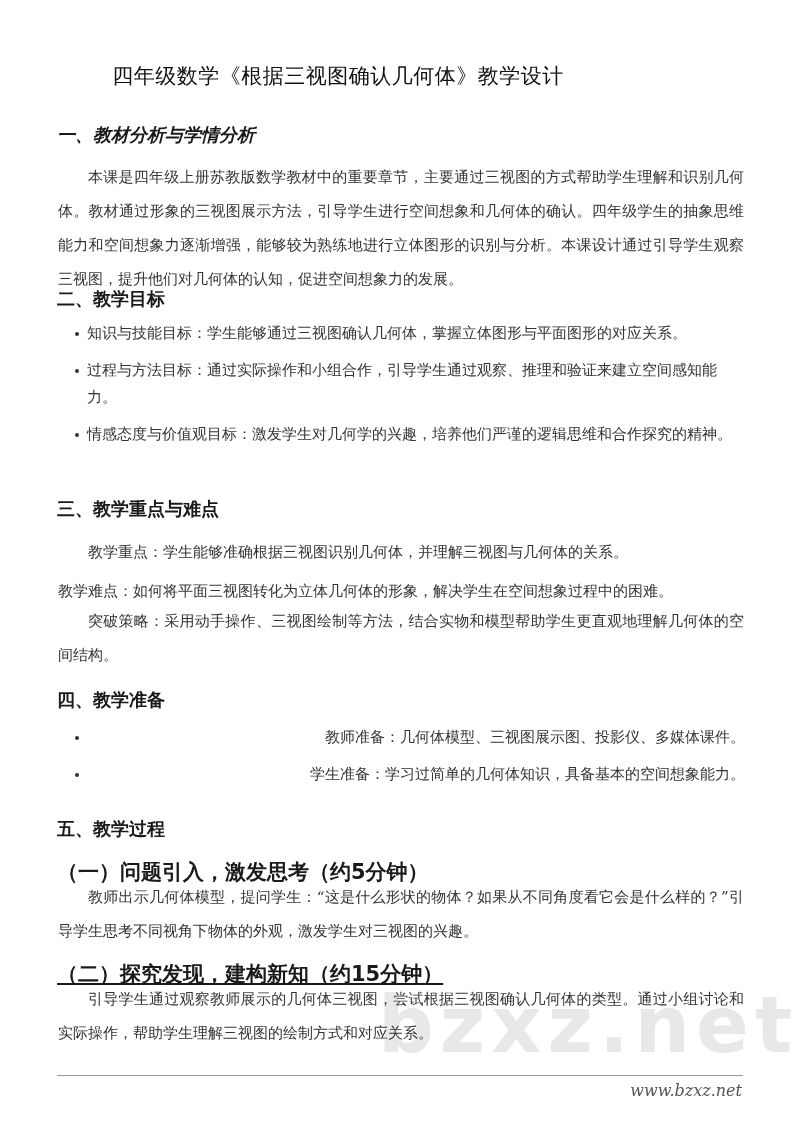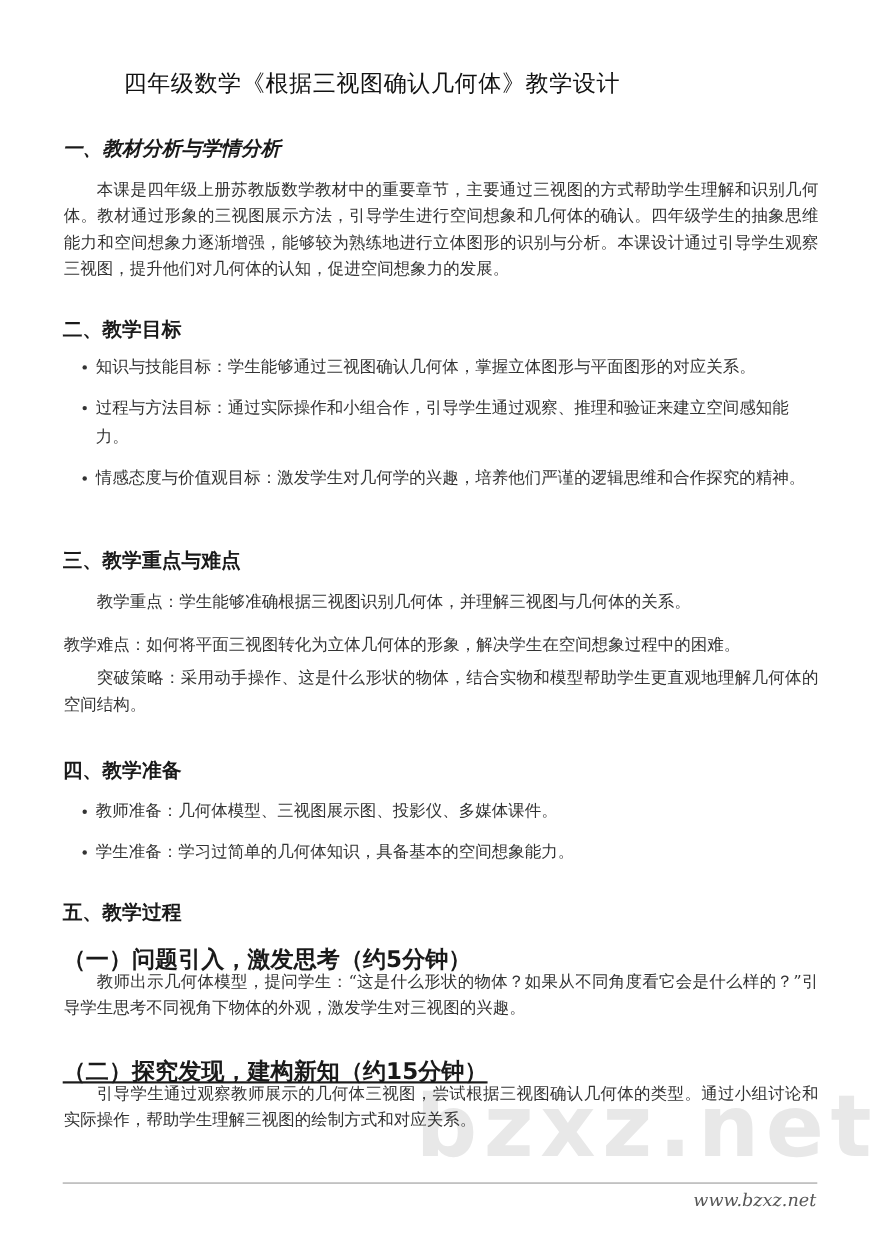--- a/index.html
+++ b/index.html
@@ -13,21 +13,21 @@
     .h2 {
       position: absolute; left: 57px; font-family: "DejaVu Sans", sans-serif;
       font-size: 18px; font-weight: bold; color: #1a1a1a;
     }
     .h3 {
       position: absolute; left: 62px; font-family: "DejaVu Sans", sans-serif;
       font-size: 21px; font-weight: bold; color: #1a1a1a;
     }
     .para {
       position: absolute; left: 58px; width: 686px;
-      font-family: "DejaVu Serif", serif; font-size: 15px; line-height: 24px; color: #333;
+      font-family: "DejaVu Serif", serif; font-size: 15px; line-height: 34px; color: #333;
       text-indent: 30px; text-align: justify;
     }
     .para.noindent { text-indent: 0; }
     .bullets { position: absolute; left: 75px; width: 670px; margin: 0; padding: 0; list-style: none; }
     .bullets li {
       position: relative; padding-left: 12px;
       font-family: "DejaVu Serif", serif; font-size: 15px; line-height: 27px; color: #333;
       margin-bottom: 10px;
     }
     .bullets li .dot {
@@ -62,24 +62,24 @@
     <h2 class="h2" style="top:287px; margin:0;">二、教学目标</h2>
     <ul class="bullets" style="top:320px;">
       <li><span class="dot"></span><span>知识与技能目标：学生能够通过三视图确认几何体，掌握立体图形与平面图形的对应关系。</span></li>
       <li><span class="dot"></span><span>过程与方法目标：通过实际操作和小组合作，引导学生通过观察、推理和验证来建立空间感知能力。</span></li>
       <li><span class="dot"></span><span>情感态度与价值观目标：激发学生对几何学的兴趣，培养他们严谨的逻辑思维和合作探究的精神。</span></li>
     </ul>
 
     <h2 class="h2" style="top:497px; margin:0;">三、教学重点与难点</h2>
     <p class="para" style="top:535px; margin:0;">教学重点：学生能够准确根据三视图识别几何体，并理解三视图与几何体的关系。</p>
     <p class="para noindent" style="top:574px; margin:0;">教学难点：如何将平面三视图转化为立体几何体的形象，解决学生在空间想象过程中的困难。</p>
-    <p class="para" style="top:604px; margin:0;">突破策略：采用动手操作、这是什么形状的物体，结合实物和模型帮助学生更直观地理解几何体的空间结构。</p>
+    <p class="para" style="top:604px; margin:0;">突破策略：采用动手操作、三视图绘制等方法，结合实物和模型帮助学生更直观地理解几何体的空间结构。</p>
 
     <h2 class="h2" style="top:688px; margin:0;">四、教学准备</h2>
-    <ul class="bullets" style="top:724px;">
+    <ul class="bullets" style="top:724px;text-align:right;">
       <li><span class="dot"></span><span>教师准备：几何体模型、三视图展示图、投影仪、多媒体课件。</span></li>
       <li><span class="dot"></span><span>学生准备：学习过简单的几何体知识，具备基本的空间想象能力。</span></li>
     </ul>
 
     <h2 class="h2" style="top:817px; margin:0;">五、教学过程</h2>
 
     <h3 class="h3" style="top:858px; margin:0; left:57px;">（一）问题引入，激发思考（约5分钟）</h3>
     <p class="para" style="top:880px; margin:0;">教师出示几何体模型，提问学生：“这是什么形状的物体？如果从不同角度看它会是什么样的？”引导学生思考不同视角下物体的外观，激发学生对三视图的兴趣。</p>
 
     <h3 class="h3" style="top:960px; margin:0; left:57px;text-decoration:underline;">（二）探究发现，建构新知（约15分钟）</h3>

